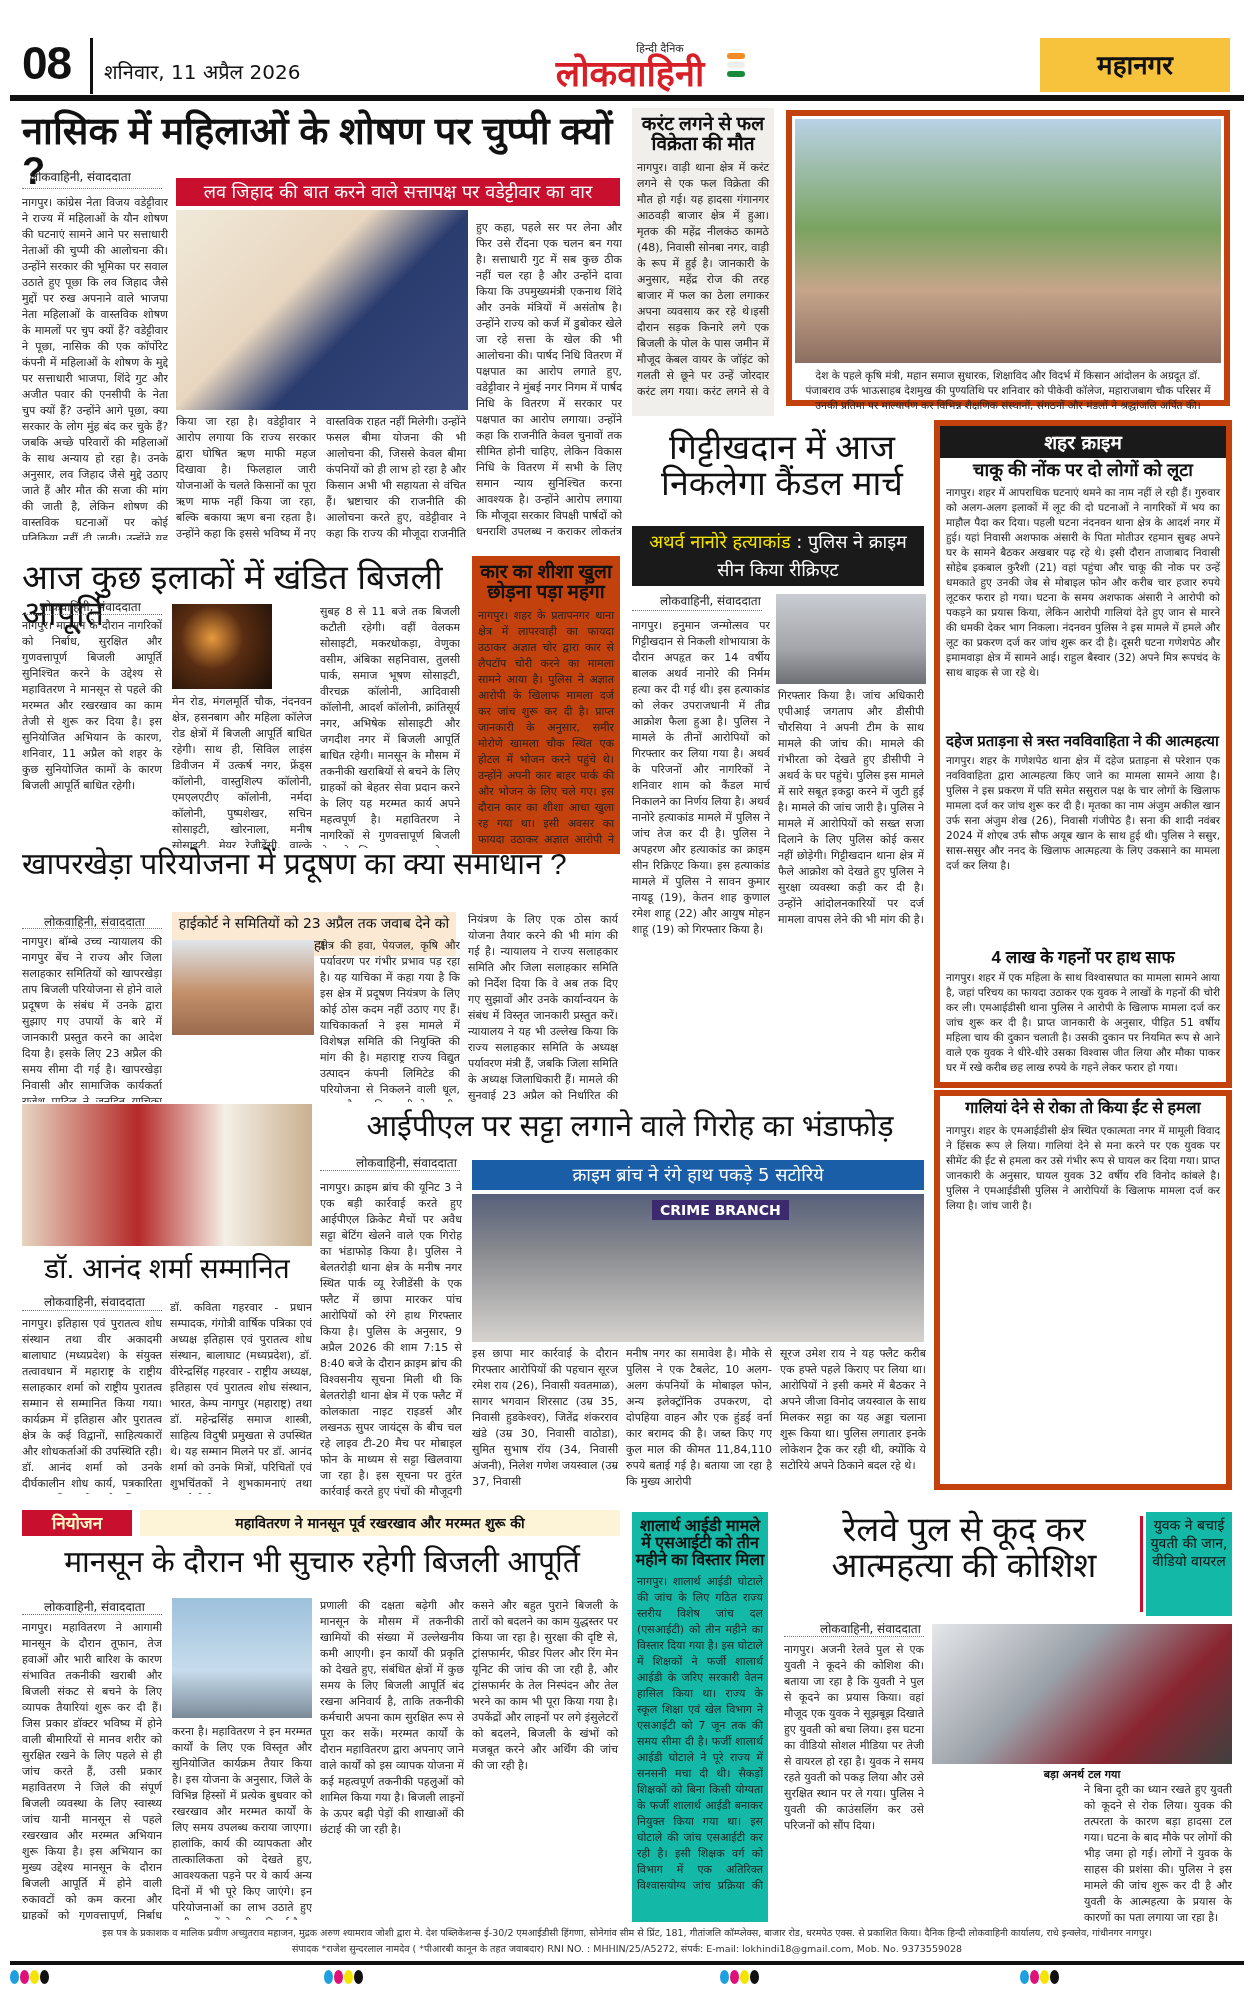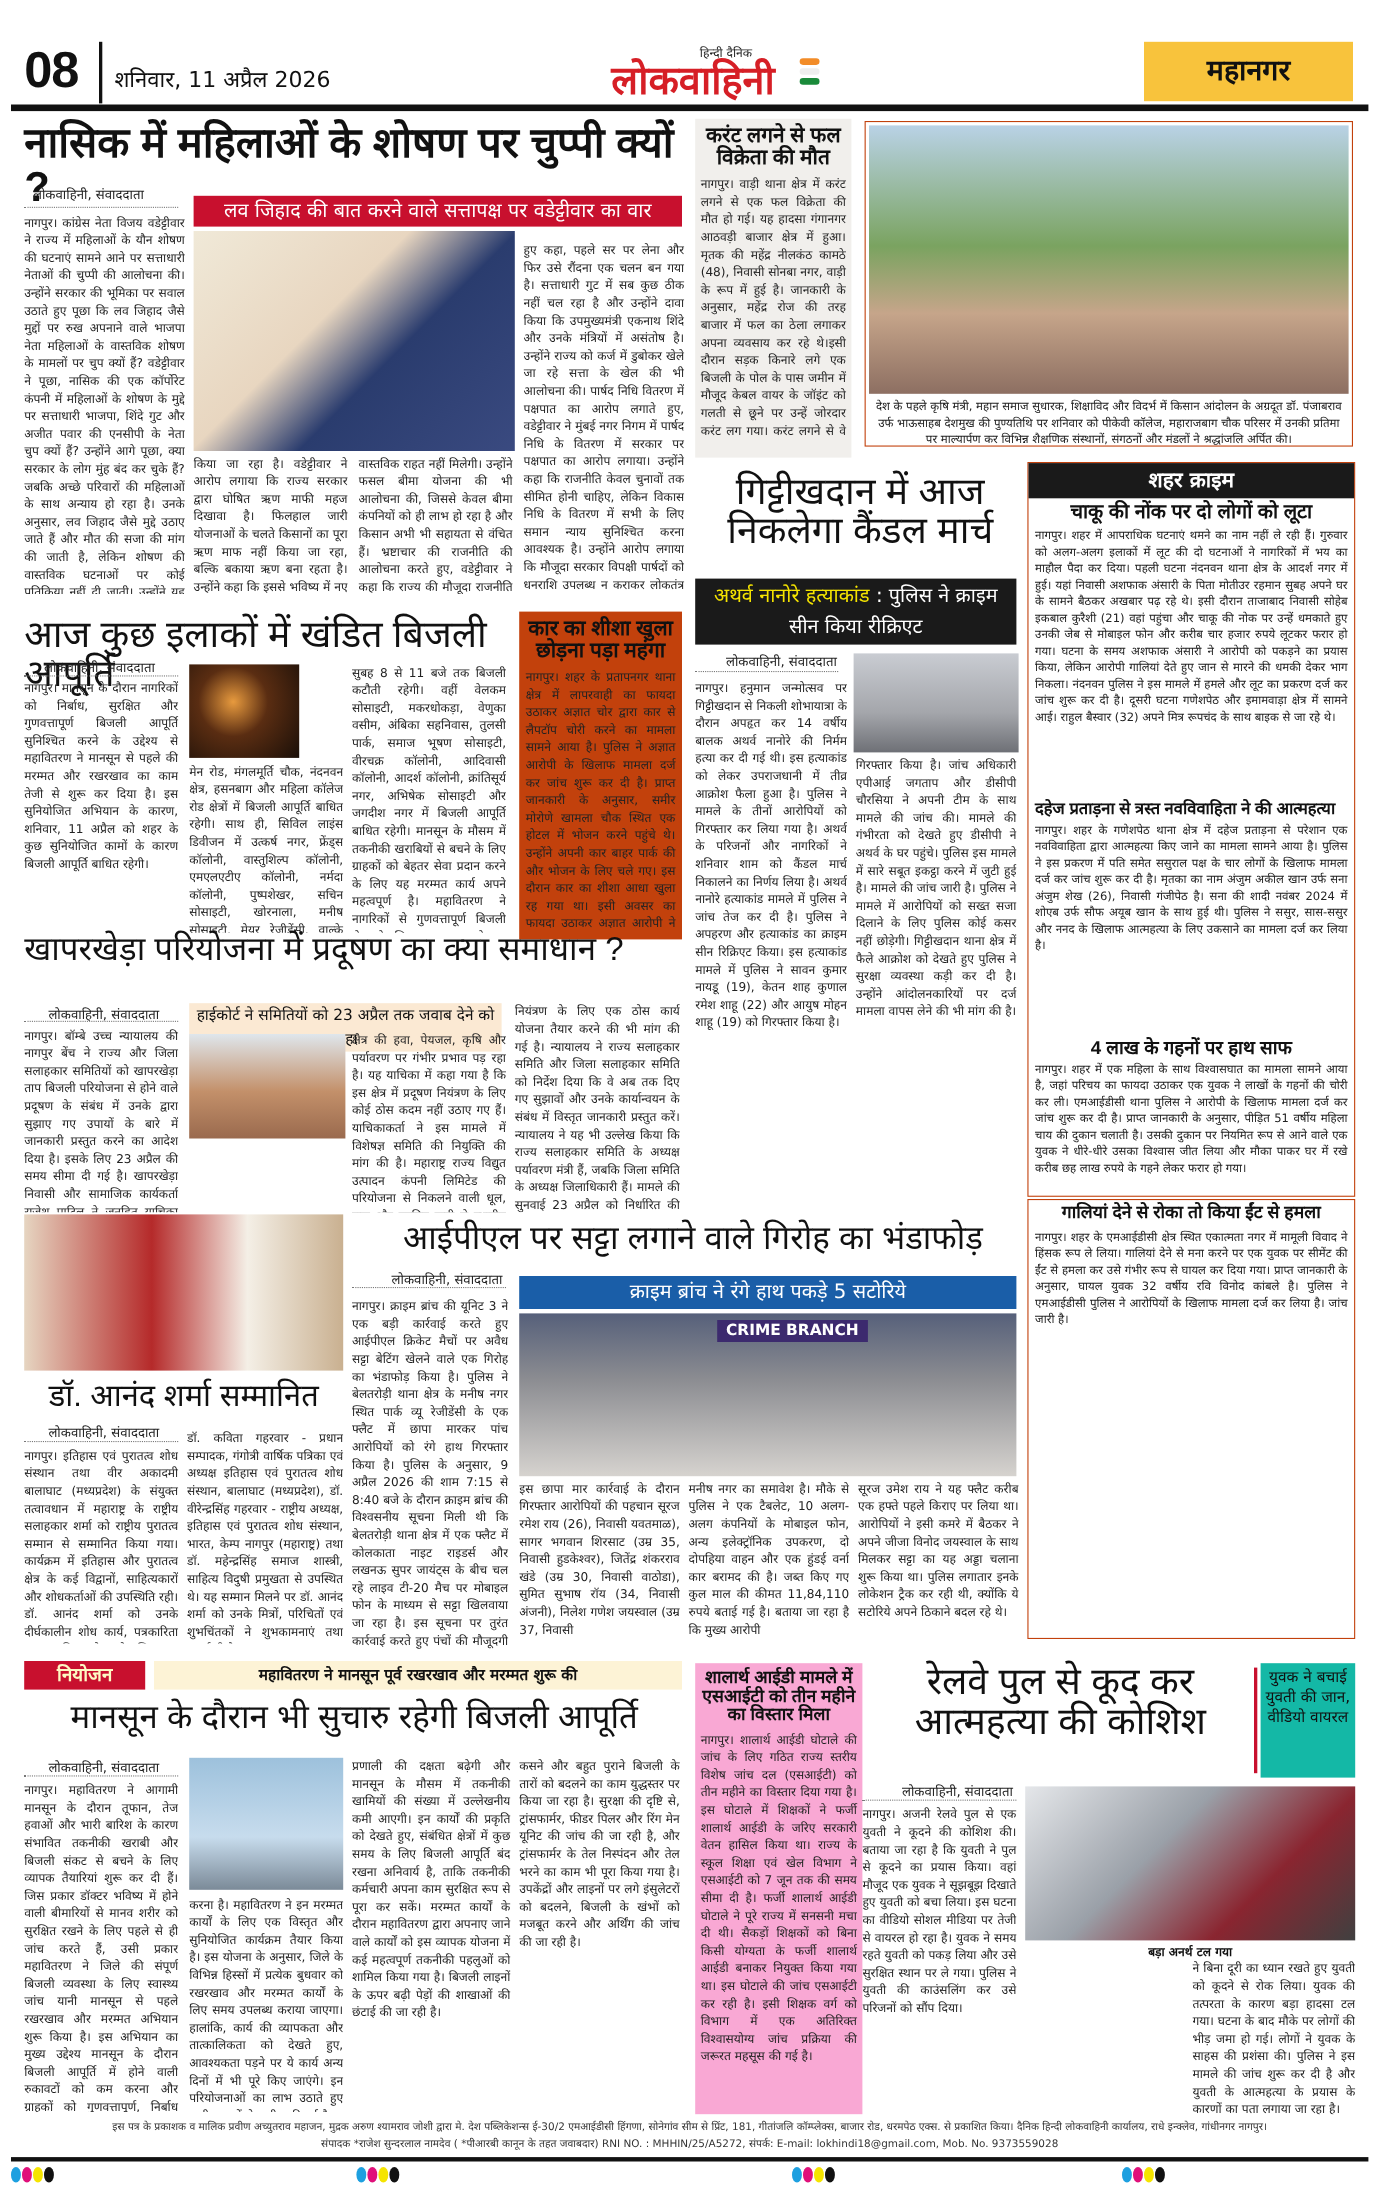--- a/index.html
+++ b/index.html
@@ -16,21 +16,21 @@
 .section-badge{left:1040px;top:38px;width:190px;height:54px;background:#f8c33c;text-align:center;line-height:54px;font-size:26px;font-weight:bold}
 .top-rule{left:10px;top:95px;width:1234px;height:6px;background:#111}
 .headline{font-family:"Liberation Sans",sans-serif;font-weight:bold;line-height:1.05;color:#111}
 .byline{font-size:12px;color:#222}
 .body-text{font-size:11px;line-height:16px;color:#222;text-align:justify;overflow:hidden}
 .dotted{border-top:1px dotted #777}
 .img-ph{background:#6b6b6b;overflow:hidden}
 .redbar{background:#c8102e;color:#fff;font-size:22px;text-align:center;line-height:30px}
 .blackbar{background:#1a1a1a;color:#fff;text-align:center}
 .caption{font-size:10.5px;line-height:15px;text-align:center;color:#222}
-.boxed{border:1px solid #c2410c}
+.boxed{border:6px solid #c2410c}
 .footer-rule{left:10px;top:1961px;width:1234px;height:4px;background:#111}
 .reg-dots{display:flex;gap:1px}
 .reg-dots i{width:9px;height:14px;border-radius:50%}
 </style>
 </head>
 <body>
 
 <div class="abs hdr-page">08</div>
 <div class="abs hdr-vline"></div>
 <div class="abs hdr-date">शनिवार, 11 अप्रैल 2026</div>
@@ -136,21 +136,21 @@
 <div class="abs" style="left:140px;top:1510px;width:480px;height:26px;background:#fdf3d6;font-size:14px;font-weight:bold;line-height:26px;text-align:center">महावितरण ने मानसून पूर्व रखरखाव और मरम्मत शुरू की</div>
 <div class="abs headline" style="left:22px;top:1546px;width:600px;font-size:30px;font-weight:normal;text-align:center">मानसून के दौरान भी सुचारु रहेगी बिजली आपूर्ति</div>
 <div class="abs byline" style="left:44px;top:1598px">लोकवाहिनी, संवाददाता</div>
 <div class="abs dotted" style="left:22px;top:1614px;width:140px"></div>
 <div class="abs body-text" style="left:22px;top:1620px;width:140px;height:300px">नागपुर। महावितरण ने आगामी मानसून के दौरान तूफान, तेज हवाओं और भारी बारिश के कारण संभावित तकनीकी खराबी और बिजली संकट से बचने के लिए व्यापक तैयारियां शुरू कर दी हैं। जिस प्रकार डॉक्टर भविष्य में होने वाली बीमारियों से मानव शरीर को सुरक्षित रखने के लिए पहले से ही जांच करते हैं, उसी प्रकार महावितरण ने जिले की संपूर्ण बिजली व्यवस्था के लिए स्वास्थ्य जांच यानी मानसून से पहले रखरखाव और मरम्मत अभियान शुरू किया है। इस अभियान का मुख्य उद्देश्य मानसून के दौरान बिजली आपूर्ति में होने वाली रुकावटों को कम करना और ग्राहकों को गुणवत्तापूर्ण, निर्बाध सेवा प्रदान करना है।</div>
 <div class="abs img-ph" style="left:172px;top:1598px;width:140px;height:120px;background:linear-gradient(180deg,#9dc1dc 0%,#c7dced 60%,#7b8a98 100%)"></div>
 <div class="abs body-text" style="left:172px;top:1724px;width:140px;height:196px">करना है। महावितरण ने इन मरम्मत कार्यों के लिए एक विस्तृत और सुनियोजित कार्यक्रम तैयार किया है। इस योजना के अनुसार, जिले के विभिन्न हिस्सों में प्रत्येक बुधवार को रखरखाव और मरम्मत कार्यों के लिए समय उपलब्ध कराया जाएगा। हालांकि, कार्य की व्यापकता और तात्कालिकता को देखते हुए, आवश्यकता पड़ने पर ये कार्य अन्य दिनों में भी पूरे किए जाएंगे। इन परियोजनाओं का लाभ उठाते हुए सभी ग्राहकों से अपील की गई है।</div>
 <div class="abs body-text" style="left:320px;top:1598px;width:144px;height:322px">प्रणाली की दक्षता बढ़ेगी और मानसून के मौसम में तकनीकी खामियों की संख्या में उल्लेखनीय कमी आएगी। इन कार्यों की प्रकृति को देखते हुए, संबंधित क्षेत्रों में कुछ समय के लिए बिजली आपूर्ति बंद रखना अनिवार्य है, ताकि तकनीकी कर्मचारी अपना काम सुरक्षित रूप से पूरा कर सकें। मरम्मत कार्यों के दौरान महावितरण द्वारा अपनाए जाने वाले कार्यों को इस व्यापक योजना में कई महत्वपूर्ण तकनीकी पहलुओं को शामिल किया गया है। बिजली लाइनों के ऊपर बढ़ी पेड़ों की शाखाओं की छंटाई की जा रही है।</div>
 <div class="abs body-text" style="left:472px;top:1598px;width:146px;height:322px">कसने और बहुत पुराने बिजली के तारों को बदलने का काम युद्धस्तर पर किया जा रहा है। सुरक्षा की दृष्टि से, ट्रांसफार्मर, फीडर पिलर और रिंग मेन यूनिट की जांच की जा रही है, और ट्रांसफार्मर के तेल निस्पंदन और तेल भरने का काम भी पूरा किया गया है। उपकेंद्रों और लाइनों पर लगे इंसुलेटरों को बदलने, बिजली के खंभों को मजबूत करने और अर्थिंग की जांच की जा रही है।</div>
 
-<div class="abs" style="left:632px;top:1512px;width:152px;height:410px;background:#f9a8d4">
+<div class="abs" style="left:632px;top:1512px;width:136px;height:410px;background:#14b8a6">
   <div class="headline" style="font-size:16px;text-align:center;padding:6px 2px">शालार्थ आईडी मामले में एसआईटी को तीन महीने का विस्तार मिला</div>
   <div class="body-text" style="padding:0 5px;height:320px">नागपुर। शालार्थ आईडी घोटाले की जांच के लिए गठित राज्य स्तरीय विशेष जांच दल (एसआईटी) को तीन महीने का विस्तार दिया गया है। इस घोटाले में शिक्षकों ने फर्जी शालार्थ आईडी के जरिए सरकारी वेतन हासिल किया था। राज्य के स्कूल शिक्षा एवं खेल विभाग ने एसआईटी को 7 जून तक की समय सीमा दी है। फर्जी शालार्थ आईडी घोटाले ने पूरे राज्य में सनसनी मचा दी थी। सैकड़ों शिक्षकों को बिना किसी योग्यता के फर्जी शालार्थ आईडी बनाकर नियुक्त किया गया था। इस घोटाले की जांच एसआईटी कर रही है। इसी शिक्षक वर्ग को विभाग में एक अतिरिक्त विश्वासयोग्य जांच प्रक्रिया की जरूरत महसूस की गई है।</div>
 </div>
 
 <div class="abs headline" style="left:784px;top:1512px;width:360px;font-size:34px;font-weight:normal;text-align:center">रेलवे पुल से कूद कर आत्महत्या की कोशिश</div>
 <div class="abs" style="left:1140px;top:1516px;width:3px;height:96px;background:#c8102e"></div>
 <div class="abs" style="left:1146px;top:1512px;width:86px;height:104px;background:#14b8a6;font-size:14px;line-height:18px;text-align:center;padding-top:4px">युवक ने बचाई युवती की जान, वीडियो वायरल</div>
 <div class="abs byline" style="left:820px;top:1620px">लोकवाहिनी, संवाददाता</div>
 <div class="abs dotted" style="left:784px;top:1636px;width:140px"></div>
 <div class="abs body-text" style="left:784px;top:1642px;width:140px;height:280px">नागपुर। अजनी रेलवे पुल से एक युवती ने कूदने की कोशिश की। बताया जा रहा है कि युवती ने पुल से कूदने का प्रयास किया। वहां मौजूद एक युवक ने सूझबूझ दिखाते हुए युवती को बचा लिया। इस घटना का वीडियो सोशल मीडिया पर तेजी से वायरल हो रहा है। युवक ने समय रहते युवती को पकड़ लिया और उसे सुरक्षित स्थान पर ले गया। पुलिस ने युवती की काउंसलिंग कर उसे परिजनों को सौंप दिया।</div>

